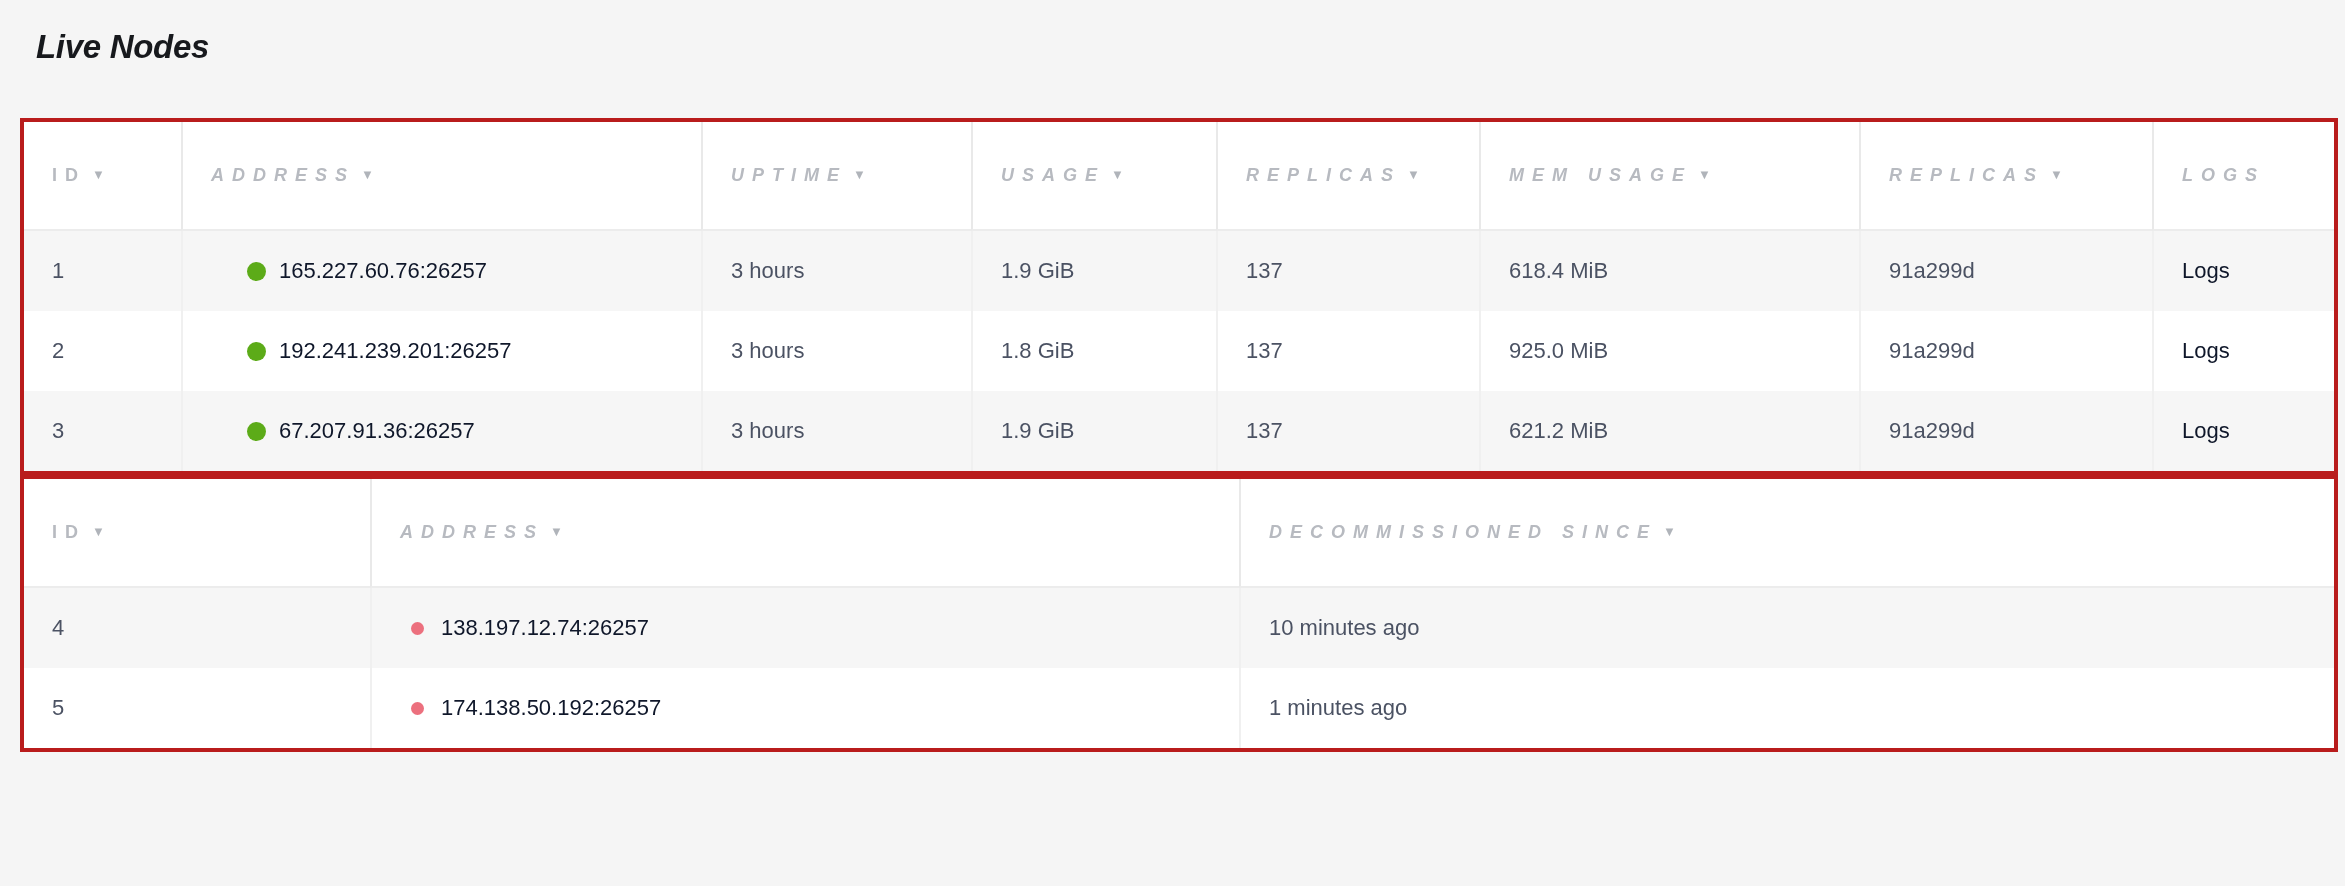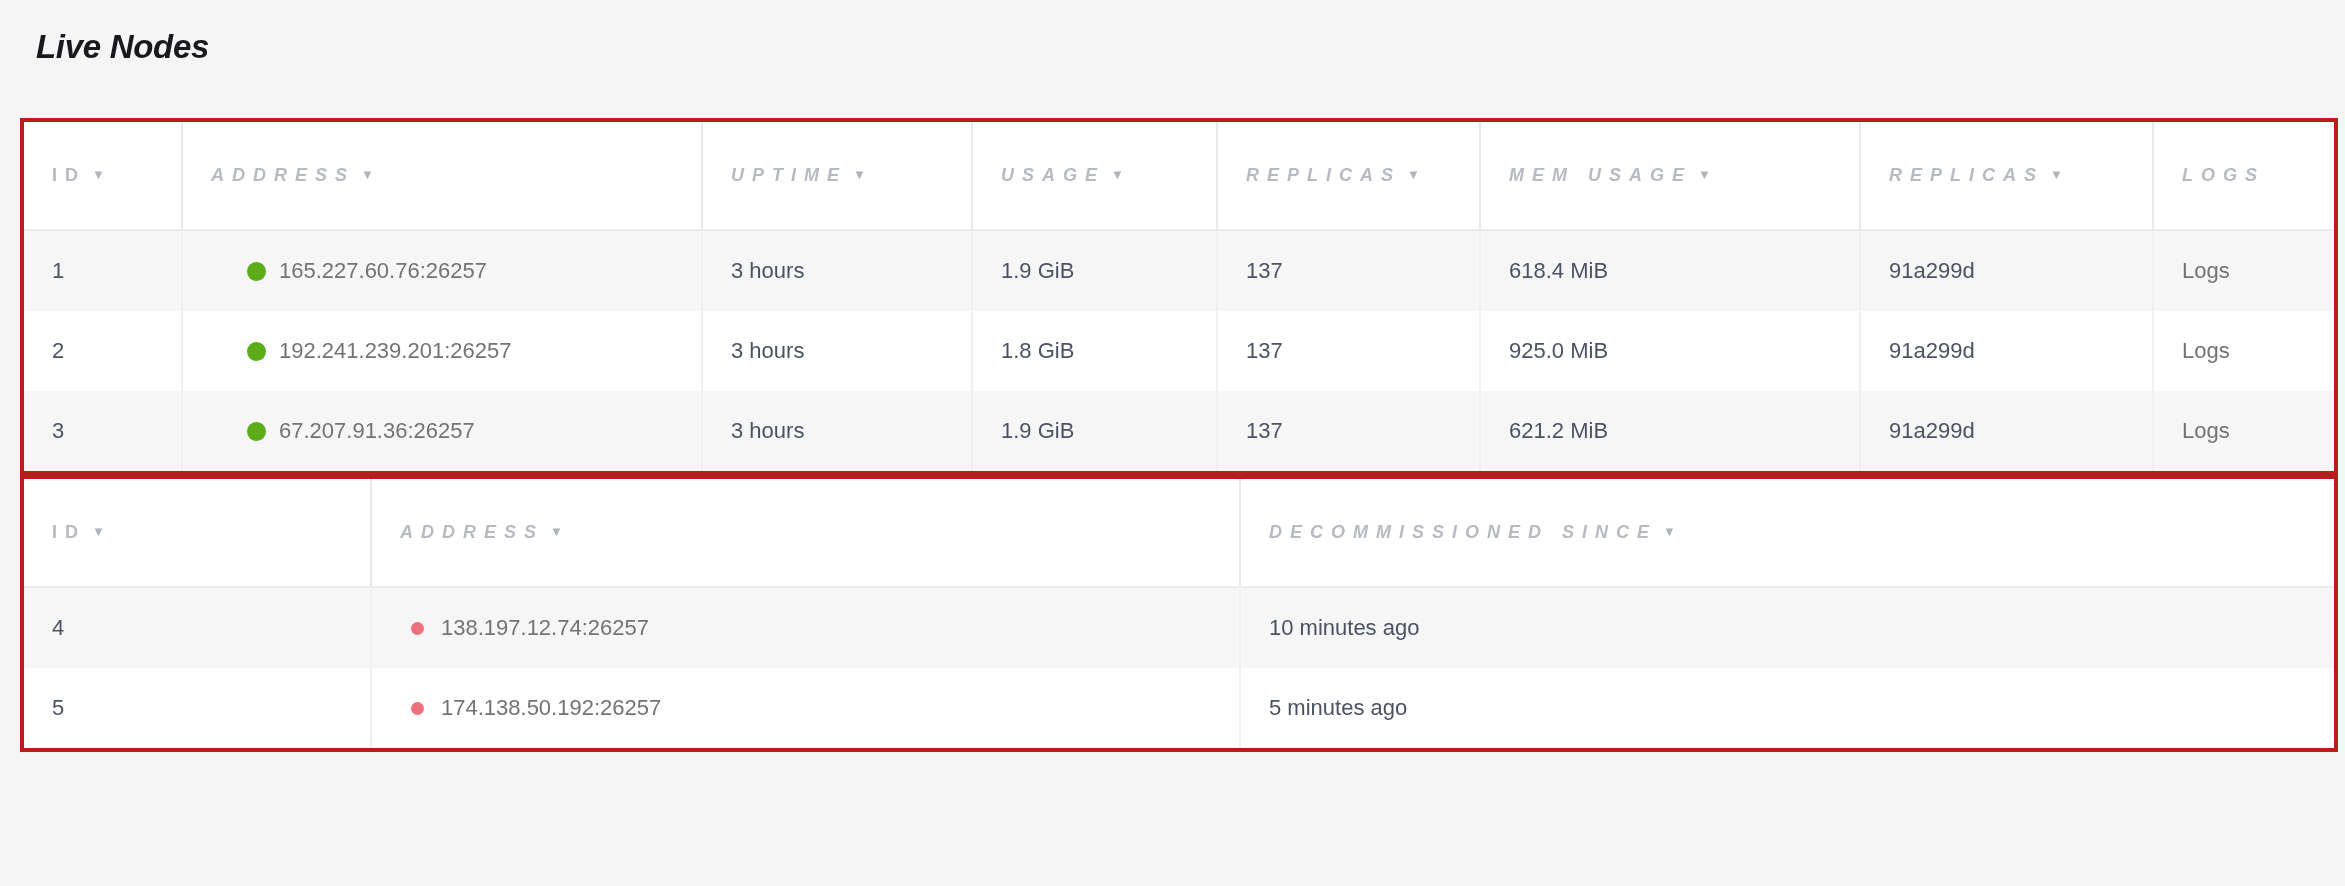--- a/index.html
+++ b/index.html
@@ -41,21 +41,21 @@
   .nodes-table tbody td{
     height:80px;
     font-size:22px;color:#4b5263;
   }
   .nodes-table tbody tr:nth-child(odd) td{background:#f6f6f6;}
   .nodes-table tbody tr:nth-child(even) td{background:#ffffff;}
   .sort-arrow{
     font-size:13px;letter-spacing:0;color:#b0b4ba;
     margin-left:6px;position:relative;top:-2px;
   }
-  a.lnk{color:#737373;text-decoration:none;cursor:pointer;}
+  a.lnk{color:#0f172a;text-decoration:none;cursor:pointer;}
   .dot{display:inline-block;border-radius:50%;vertical-align:middle;}
   .dot-live{width:19px;height:19px;background:#5cab18;margin-left:36px;margin-right:13px;}
   .dot-decom{width:13px;height:13px;background:#ec707e;margin-left:11px;margin-right:17px;}
   .addr-cell a{vertical-align:middle;}
 </style>
 </head>
 <body>
 
 <div class="page">
 
@@ -134,18 +134,18 @@
     </thead>
     <tbody>
       <tr>
         <td>4</td>
         <td class="addr-cell"><span class="dot dot-decom"></span><a class="lnk">138.197.12.74:26257</a></td>
         <td>10 minutes ago</td>
       </tr>
       <tr>
         <td>5</td>
         <td class="addr-cell"><span class="dot dot-decom"></span><a class="lnk">174.138.50.192:26257</a></td>
-        <td>5 minutes ago</td>
+        <td>1 minutes ago</td>
       </tr>
     </tbody>
   </table>
 
 </div>
 
 </body></html>

